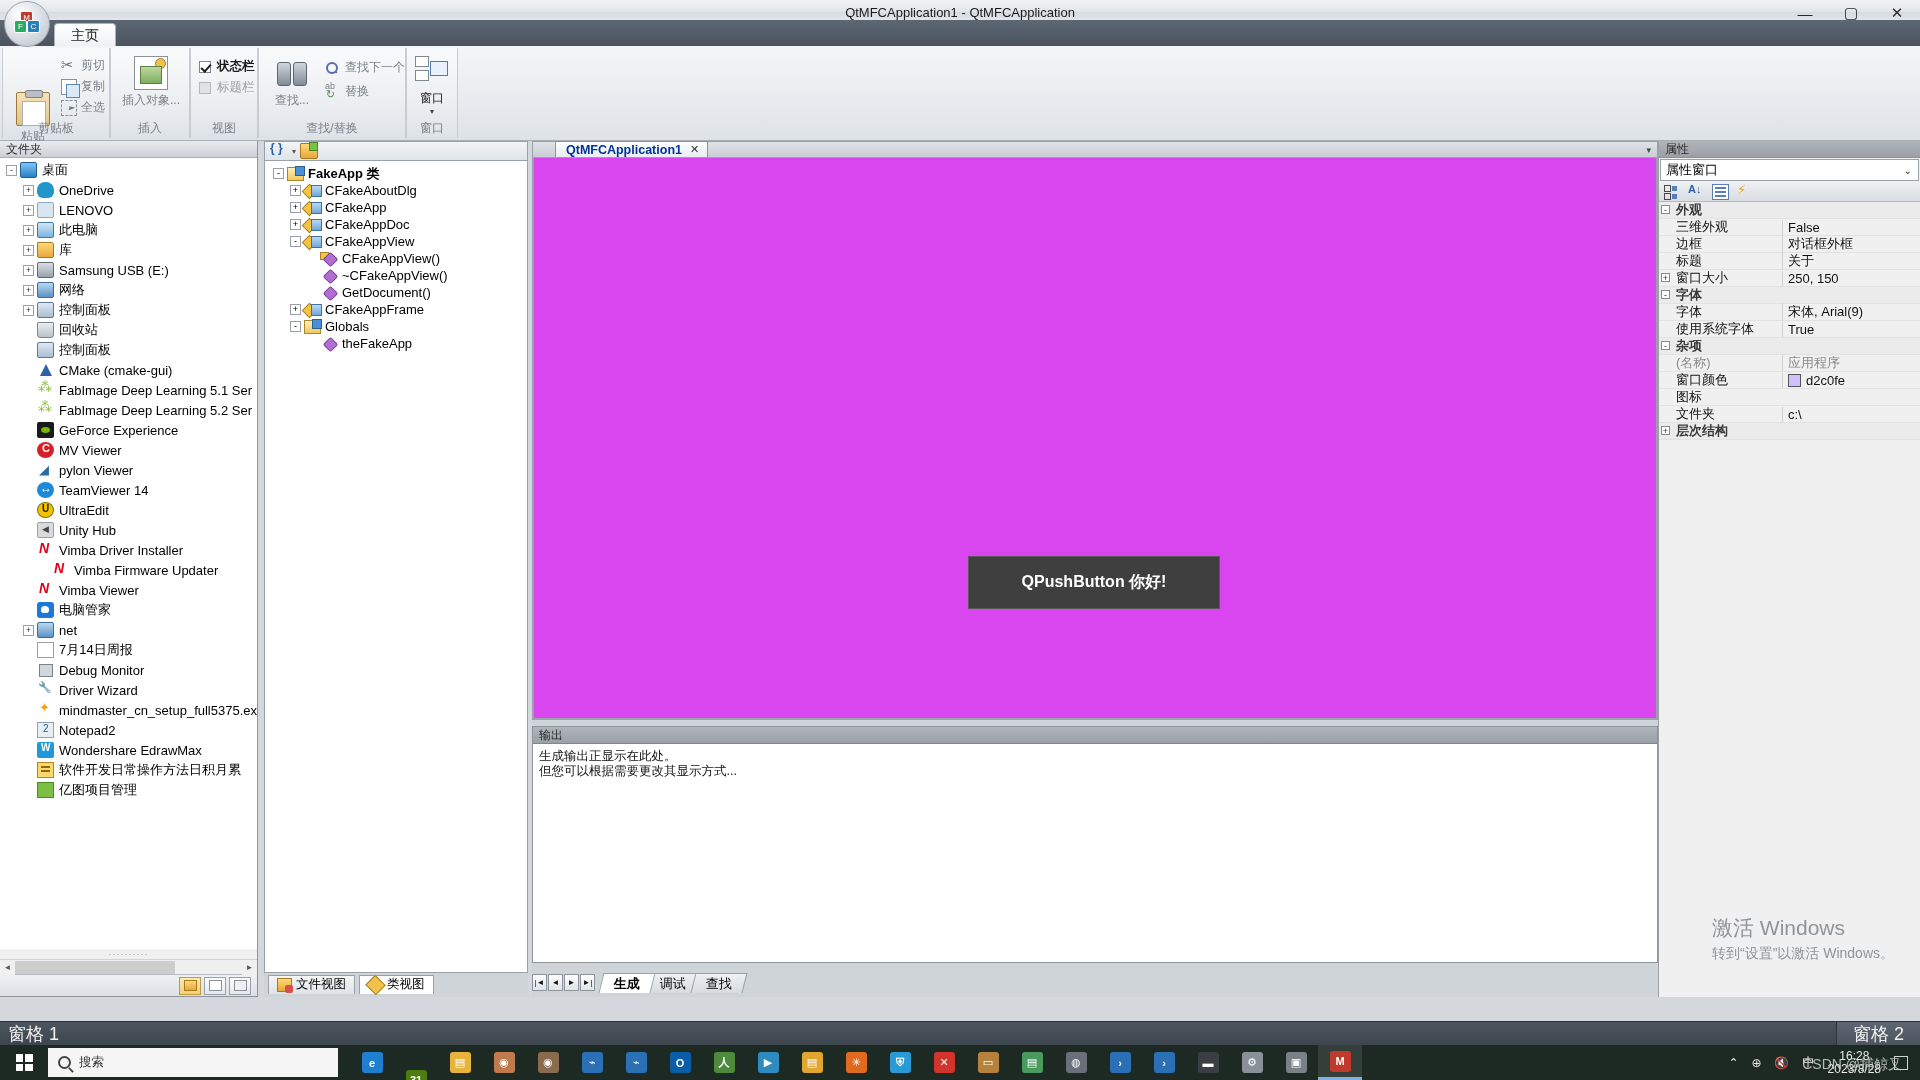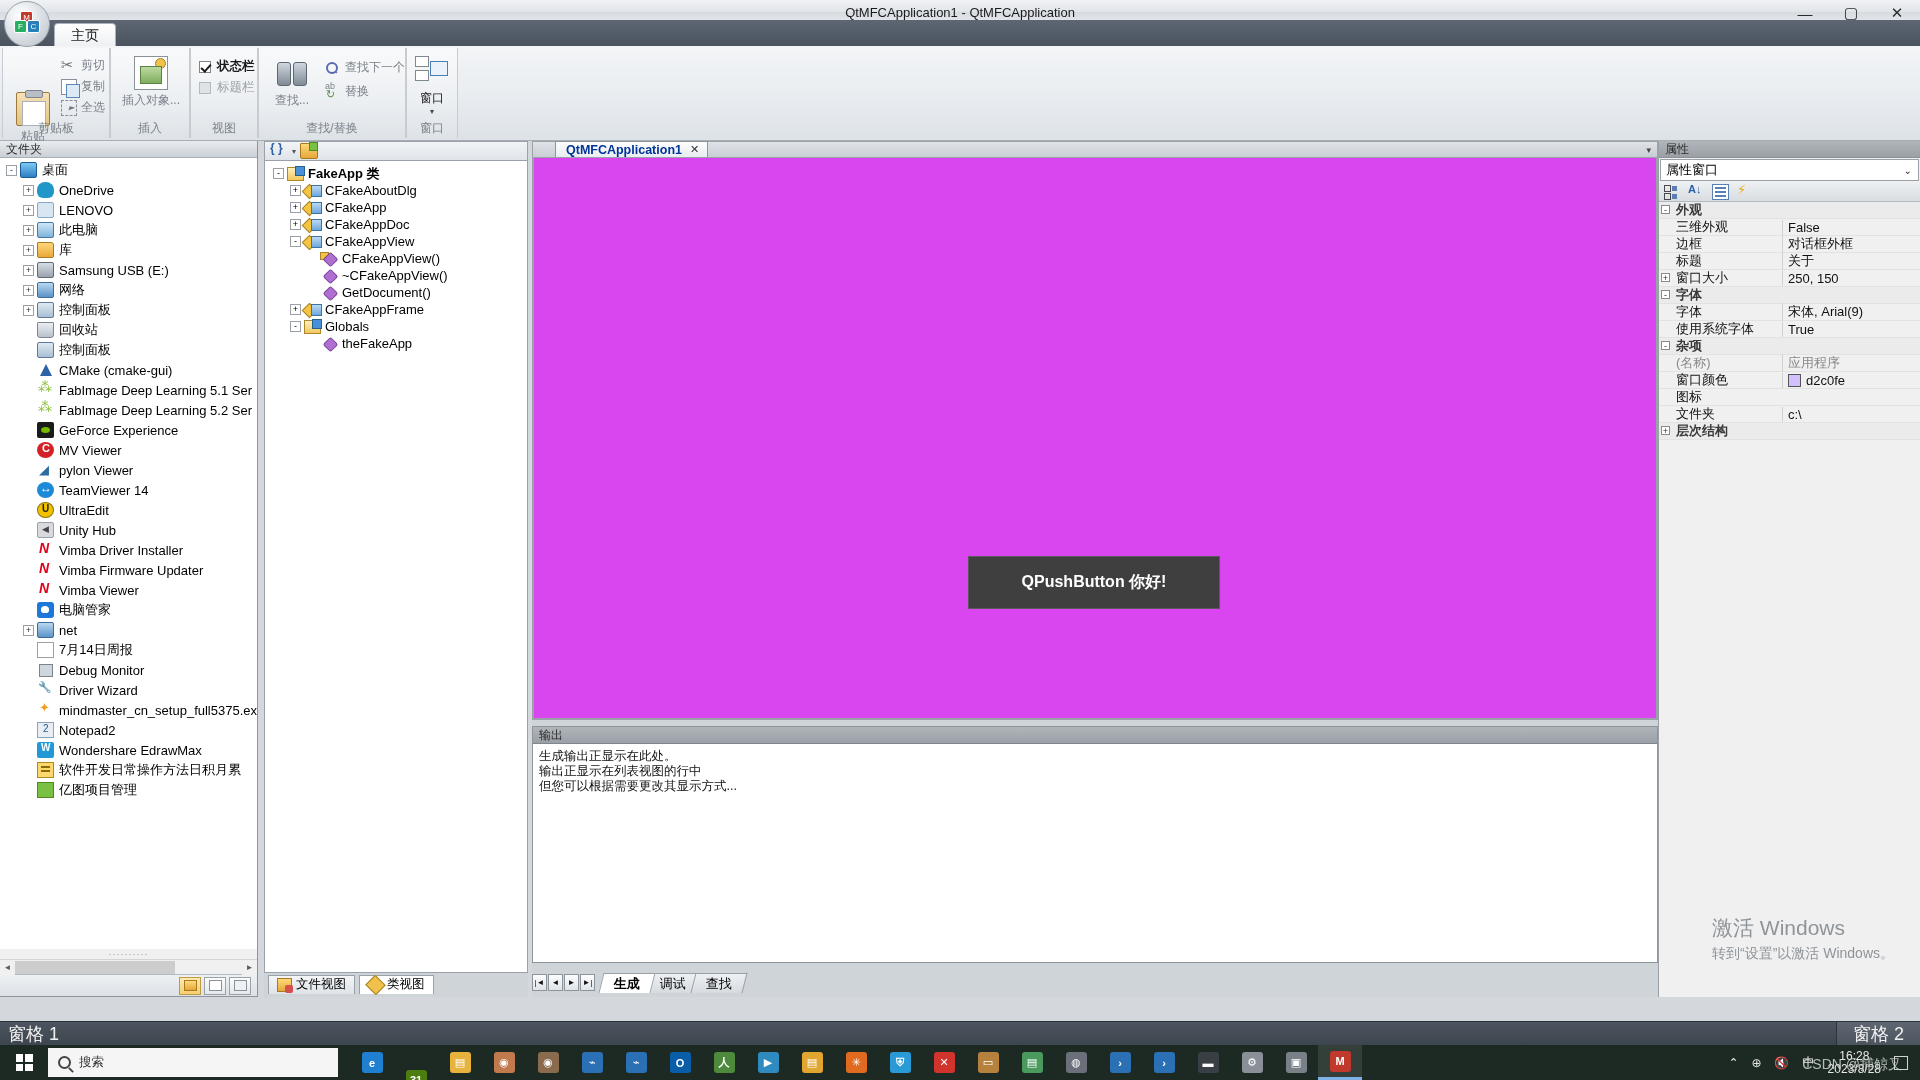--- a/index.html
+++ b/index.html
@@ -603,21 +603,21 @@
           <div class="tnode" style="padding-left: 23px;">
             <span class="expspace"></span>
             <span class="ti i-unity"></span>
             <span>Unity Hub</span>
           </div>
           <div class="tnode" style="padding-left: 23px;">
             <span class="expspace"></span>
             <span class="ti i-vimba"></span>
             <span>Vimba Driver Installer</span>
           </div>
-          <div class="tnode" style="padding-left: 23px; text-align: right;">
+          <div class="tnode" style="padding-left: 38px; text-align: right;">
             <span class="expspace"></span>
             <span class="ti i-vimba"></span>
             <span>Vimba Firmware Updater</span>
           </div>
           <div class="tnode" style="padding-left: 23px; text-align: right;">
             <span class="expspace"></span>
             <span class="ti i-vimba"></span>
             <span>Vimba Viewer</span>
           </div>
           <div class="tnode" style="padding-left: 23px;">
@@ -775,21 +775,20 @@
       </div>
 
       <div class="canvas">
         <div class="qbtn">QPushButton 你好!</div>
       </div>
 
       <div class="outpane">
         <div class="outcap">输出</div>
         <div class="outbody" id="output-body">
             <div>生成输出正显示在此处。</div>
-            <div>输出正显示在列表视图的行中</div>
             <div>但您可以根据需要更改其显示方式...</div>
           </div>
       </div>
 
       <div class="outfoot">
         <div class="navbtns">
           <div class="navb">|◄</div>
           <div class="navb">◄</div>
           <div class="navb">►</div>
           <div class="navb">►|</div>

